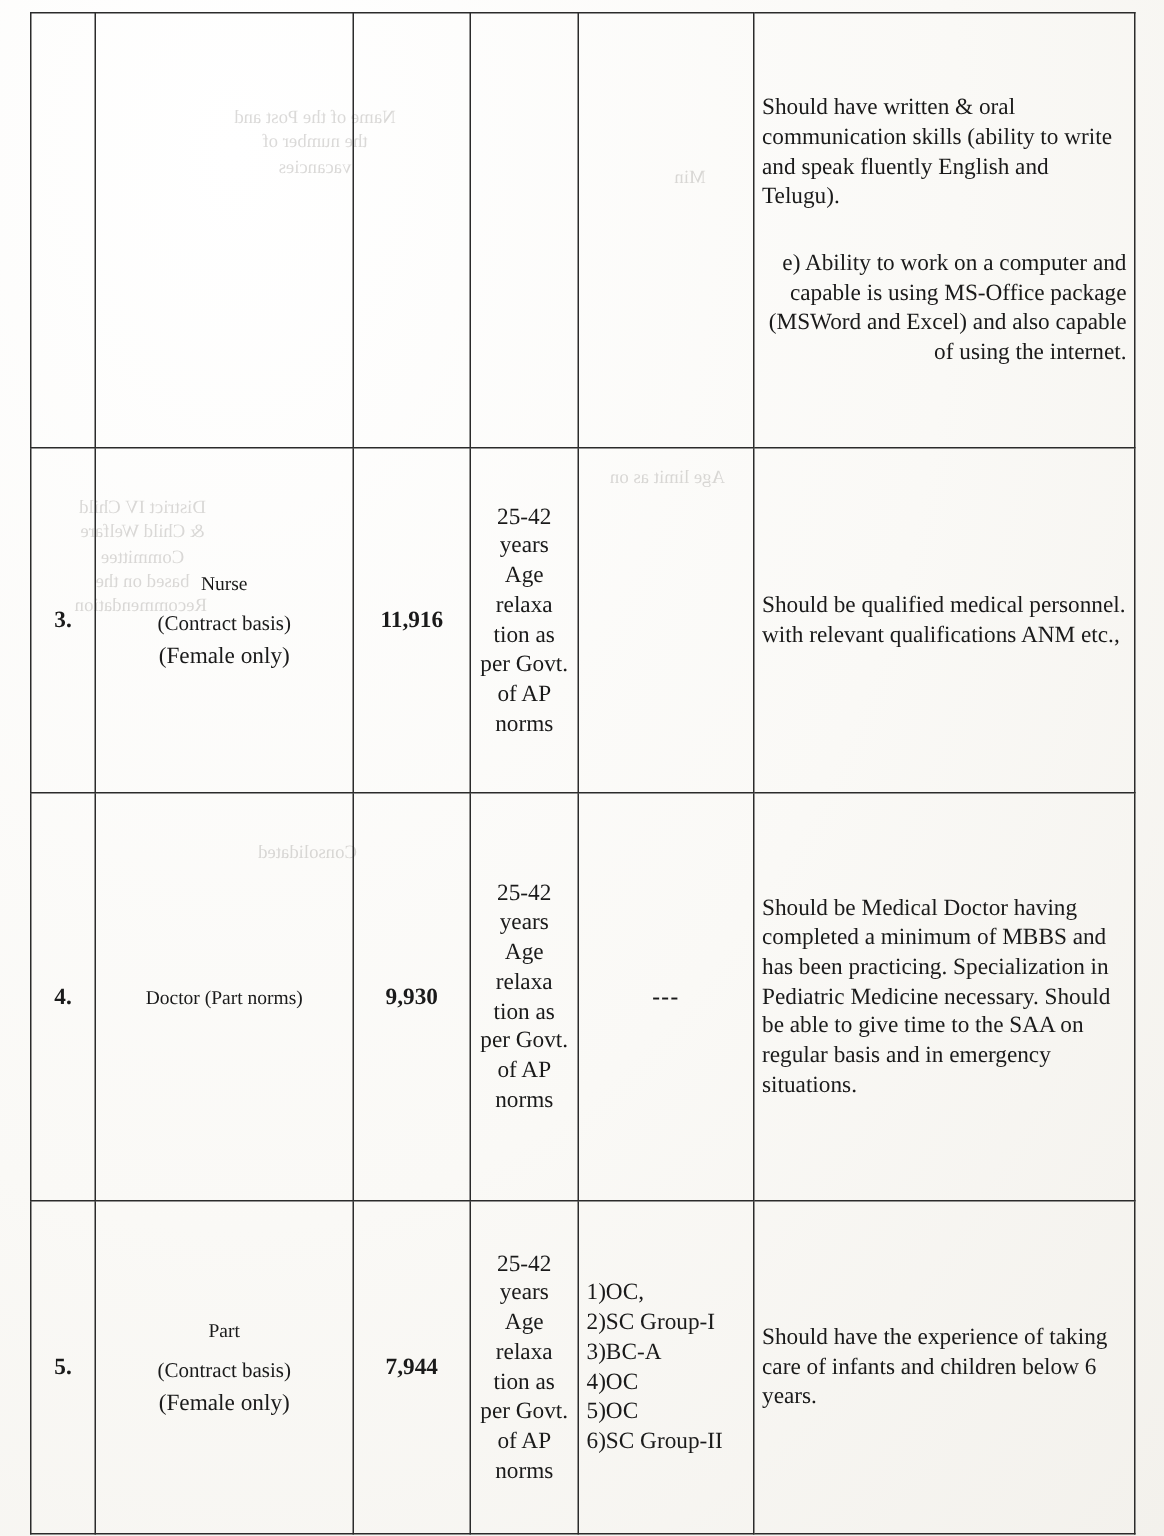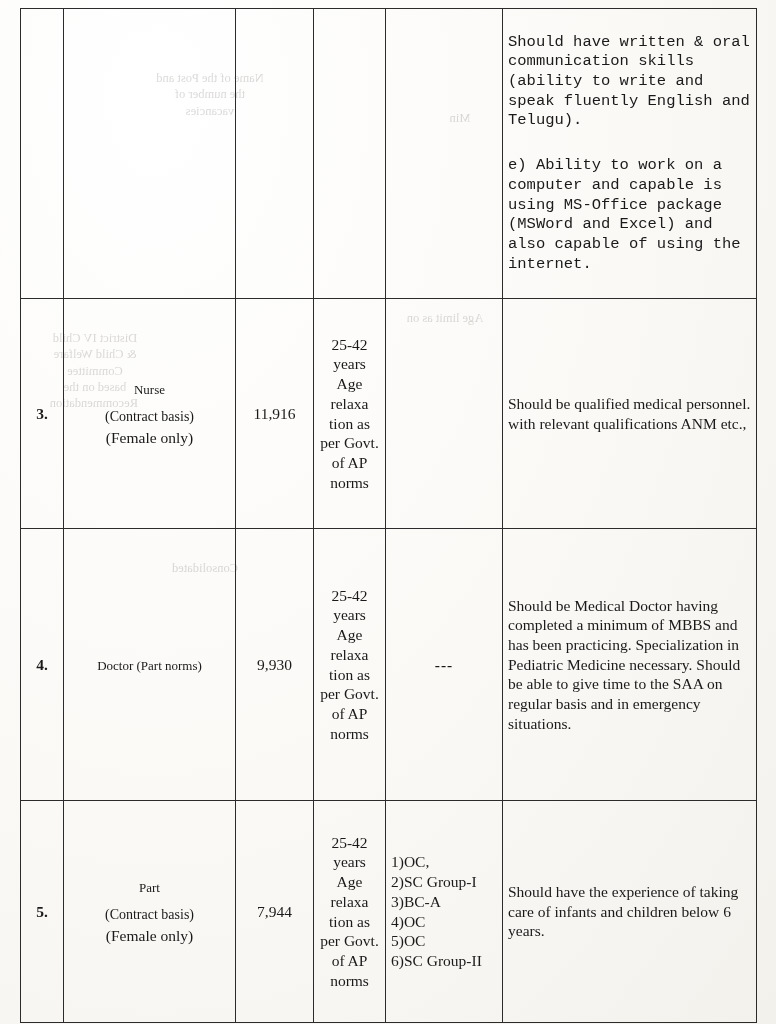--- a/index.html
+++ b/index.html
@@ -61,43 +61,43 @@
   }
   .post {
     text-align: center;
     line-height: 1.45;
   }
   .post .p-name { font-size: 13px; }
   .post .p-sub  { font-size: 14px; display: block; margin-top: 9px; }
   .post .p-bold { font-weight: normal; display: block; margin-top: 2px; }
   .salary {
     text-align: center;
-    font-weight: normal;
+    font-weight: bold;
     font-size: 16.5px;
   }
   .age {
     text-align: center;
     font-size: 15px;
     line-height: 1.3;
   }
   .roster {
     text-align: left;
     font-size: 15.5px;
     line-height: 1.33;
     vertical-align: middle;
   }
   .roster.dashes { text-align: center; font-weight: bold; letter-spacing: 1px; }
   .qual {
     text-align: left;
     font-size: 15.5px;
     line-height: 1.33;
   }
   .qual p { margin: 0; }
-  .qual p + p { margin-top: 25px; }
-  .cell-top { vertical-align: top; font-family: Liberation Mono, monospace; }
+  .qual p + p { margin-top: 25px; text-align: right; }
+  .cell-top { vertical-align: top; }
   .ghost {
     color: rgba(90,88,84,0.22);
     font-size: 12.5px;
     line-height: 1.3;
     text-align: center;
     font-family: "Liberation Serif", serif;
   }
   .ghost-wrap {
     position: absolute;
     pointer-events: none;

